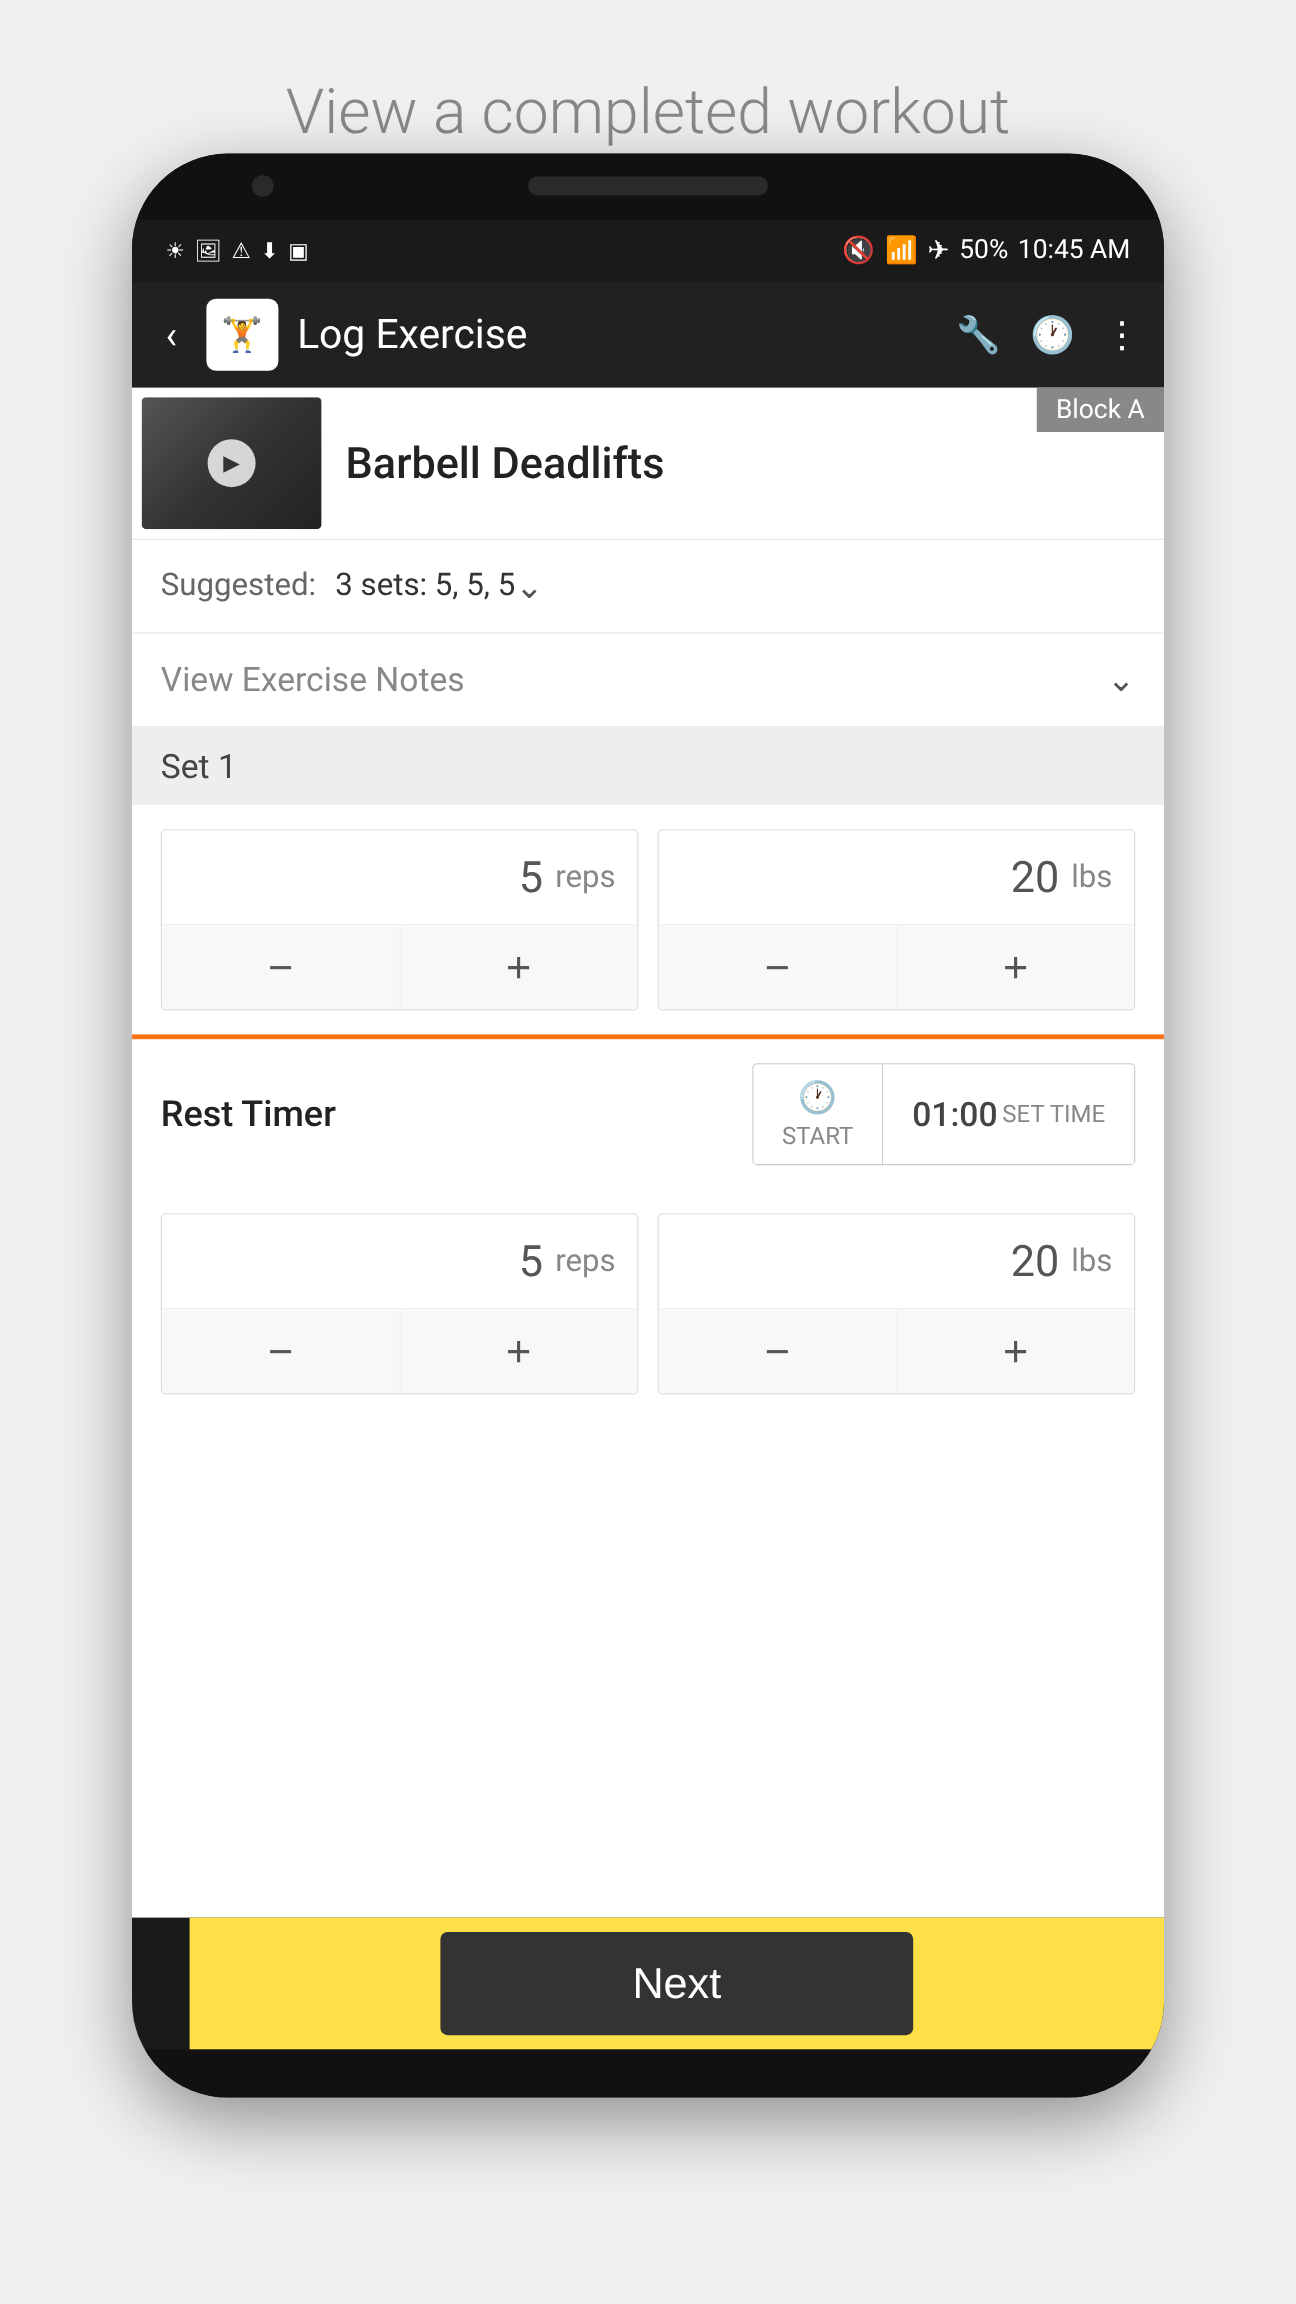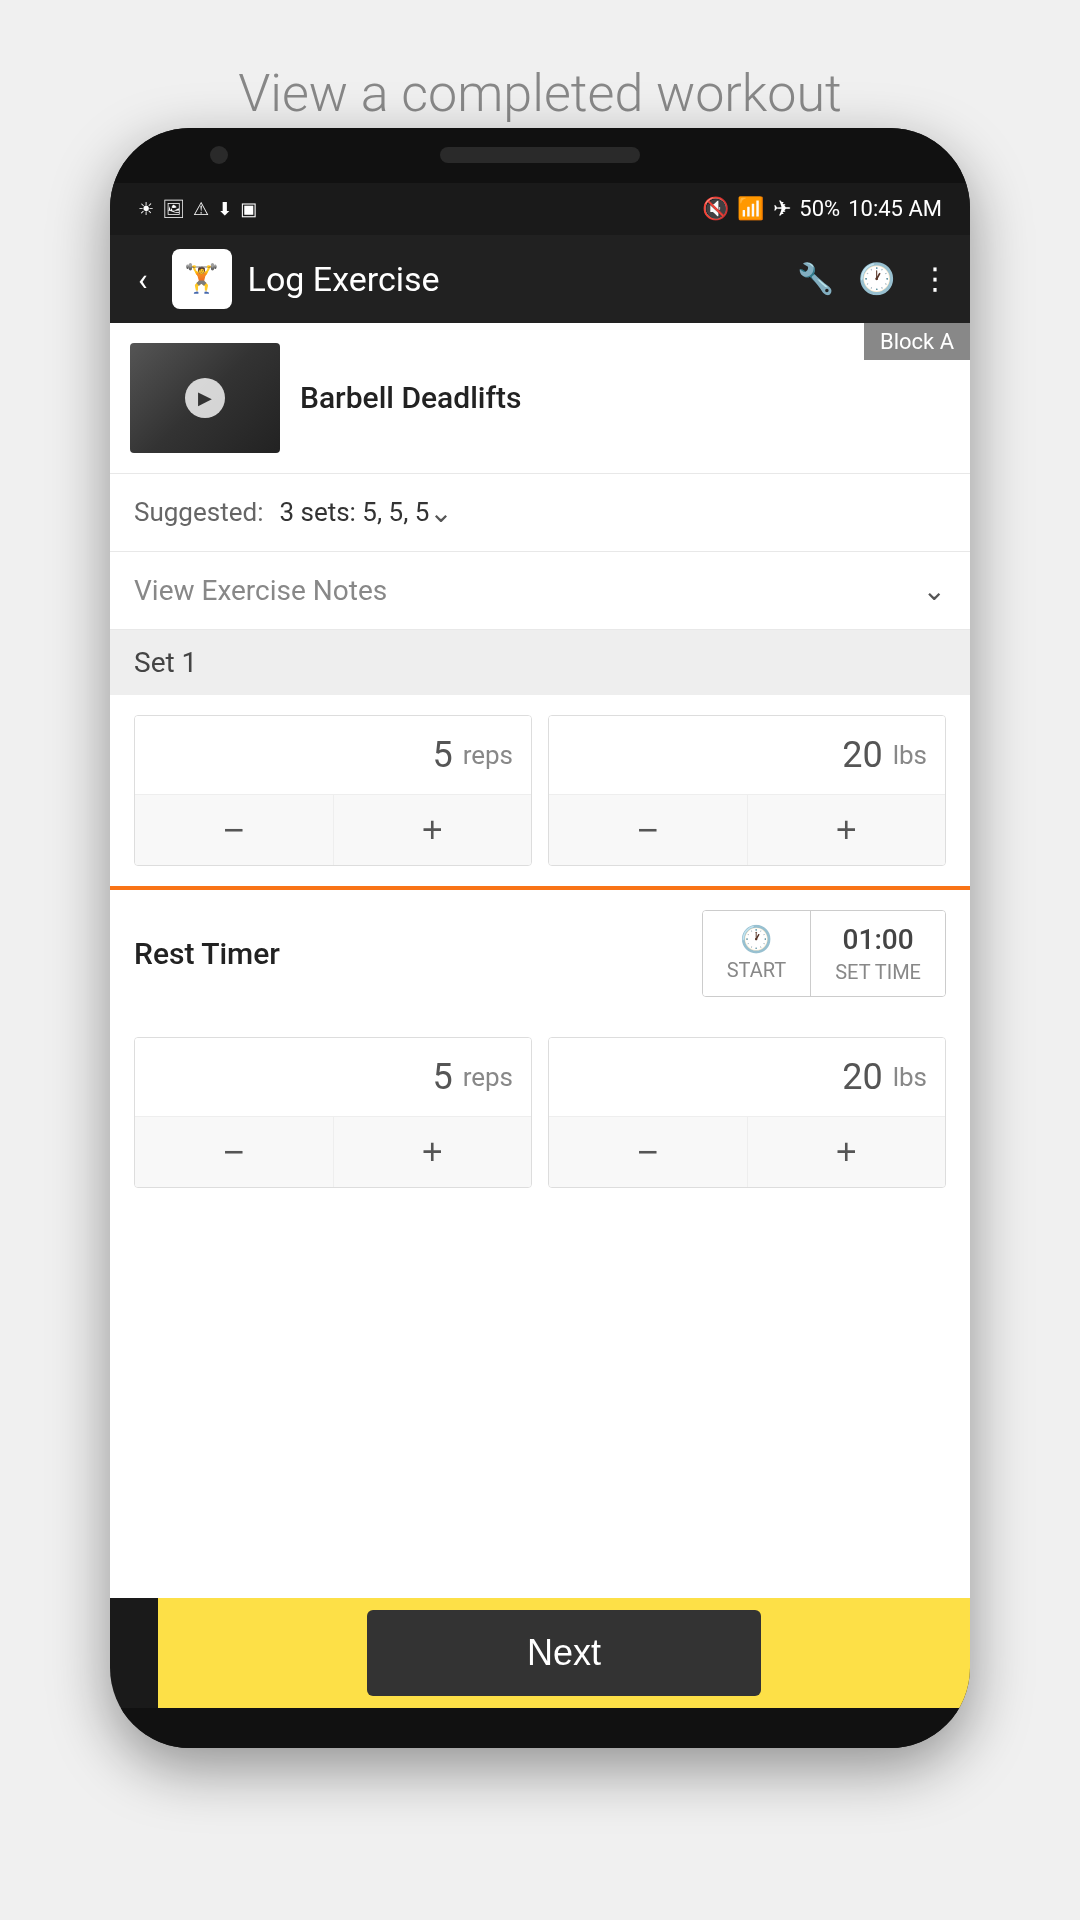--- a/index.html
+++ b/index.html
@@ -138,21 +138,21 @@
       overflow: hidden;
       display: flex;
       flex-direction: column;
     }
 
     
     .exercise-header {
       position: relative;
       display: flex;
       align-items: center;
-      padding: 20px;
+      padding: 8px;
       gap: 20px;
       border-bottom: 1px solid #e8e8e8;
     }
     .block-badge {
       position: absolute;
       top: 0;
       right: 0;
       background: #888;
       color: white;
       font-size: 22px;
@@ -181,21 +181,21 @@
       height: 40px;
       background: rgba(255,255,255,0.8);
       border-radius: 50%;
       display: flex;
       align-items: center;
       justify-content: center;
       font-size: 18px;
       color: #333;
     }
     .exercise-name {
-      font-size: 30px;
+      font-size: 36px;
       font-weight: 500;
       color: #222;
     }
 
     
     .suggested-row {
       display: flex;
       align-items: center;
       justify-content: flex-start;
       padding: 22px 24px;
@@ -315,21 +315,21 @@
     .timer-start-icon {
       font-size: 26px;
       color: #555;
     }
     .timer-start-text {
       font-size: 20px;
       color: #888;
     }
     .timer-set {
       display: flex;
-      flex-direction: column;
+      flex-direction: row;
       align-items: center;
       justify-content: center;
       padding: 12px 24px;
       background: white;
       cursor: pointer;
       gap: 4px;
     }
     .timer-time {
       font-size: 28px;
       color: #444;

